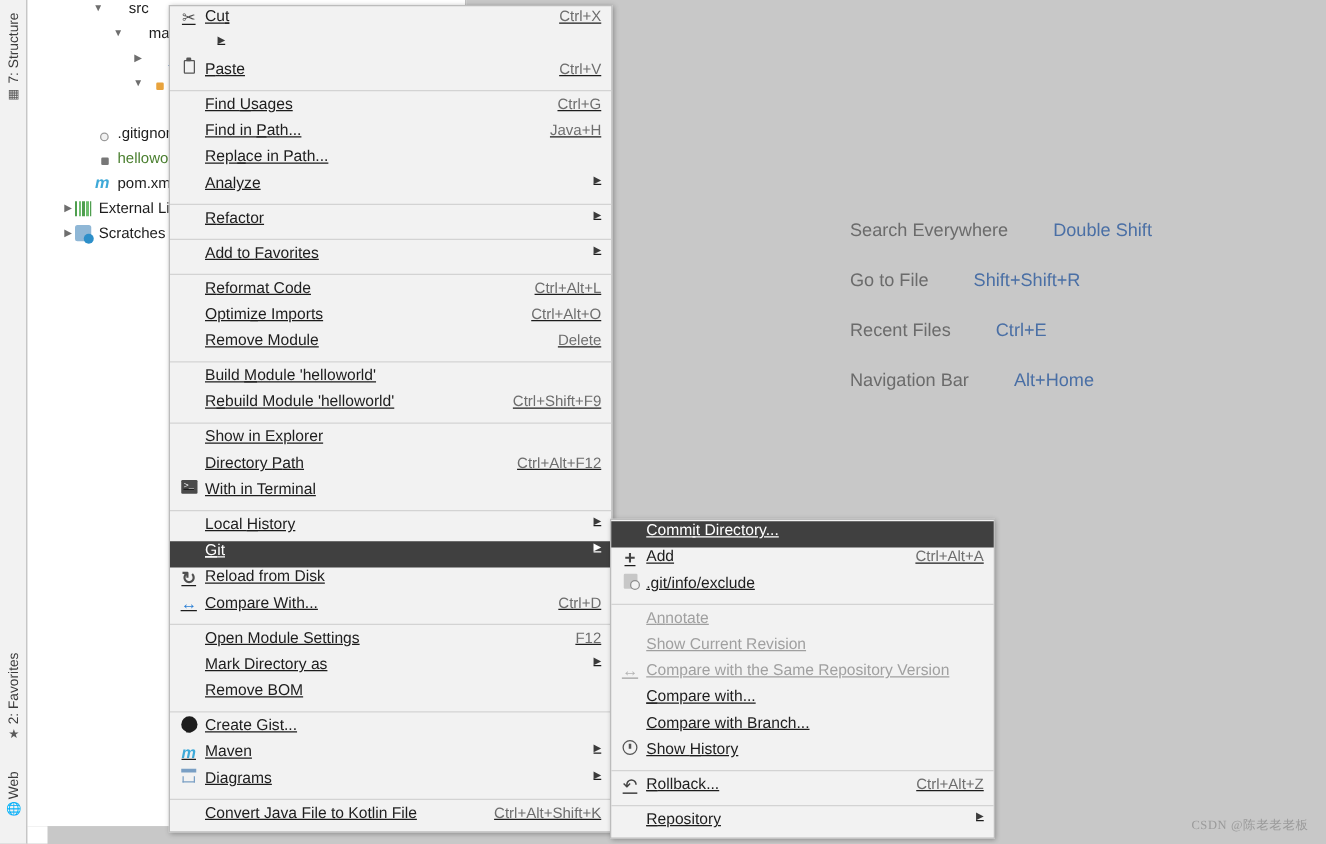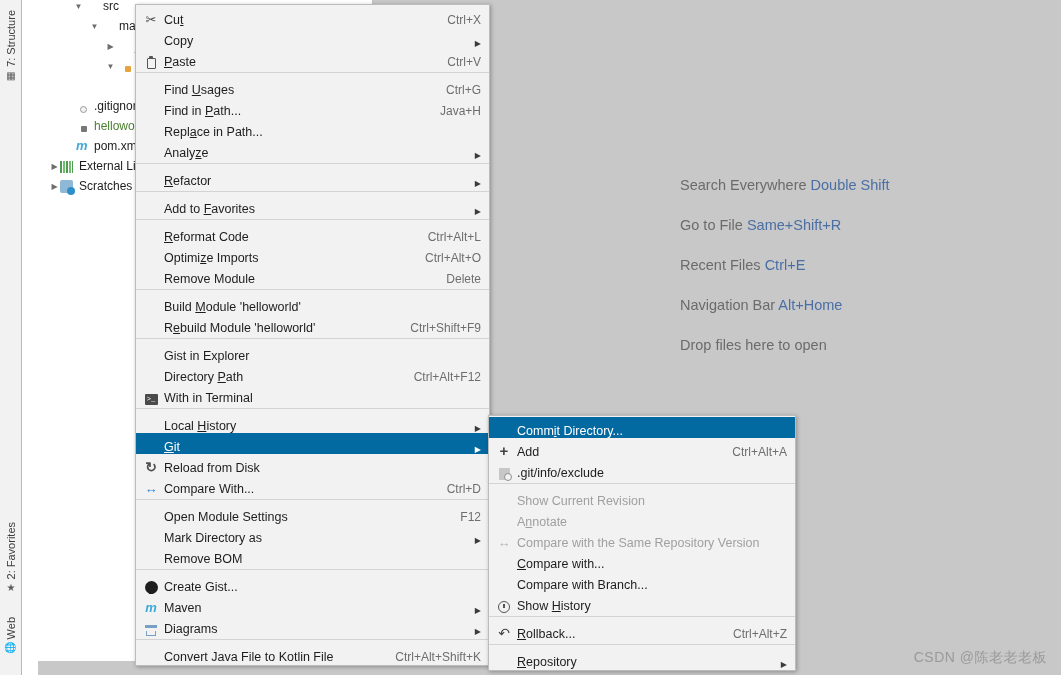--- a/index.html
+++ b/index.html
@@ -86,39 +86,40 @@
   .dot-green { display:inline-block; width:7px; height:7px; border-radius:50%;
                background:#62b562; margin-left:6px; }
   .tlabel.green { color:#4a7f2f; }
   .tlabel.blue-link { color:#2b63ad; }
 
   
   .hints {
     position: absolute; left: 680px; top: 165px; width: 370px;
     color: #6b6b6b; font-size: 14.5px; line-height: 40px;
   }
-  .hints .k { color: #4a6fa5; }
+  .hints .k { color: #4a6fa5; margin-left: 32px; }
 
   
   .menu {
     position: absolute; background: #f2f2f2;
     border: 1px solid #bcbcbc;
     box-shadow: 1px 1px 4px rgba(0,0,0,0.30);
     box-sizing: border-box; padding: 1px 0;
     font-size: 12.5px; color: #1d1d1d;
   }
   #context-menu { left: 135px; top: 4px; width: 355px; }
   #git-submenu  { left: 488px; top: 415px; width: 308px; }
 
   .mi {
-    position: relative; display: flex; align-items: flex-end;
+    position: relative; display: flex; align-items: flex-start;
     height: 21px; padding: 0 8px 0 6px; white-space: nowrap;
     cursor: default;
-  }
-  .mi.sel { background: #0369a1; color: #ffffff; }
+    text-decoration: underline;
+  }
+  .mi.sel { background: #404040; color: #ffffff; }
   .mi.disabled { color: #a0a0a0; }
   .mi .ico {
     width: 18px; flex: 0 0 auto; display: flex; align-items: center;
     justify-content: center; font-size: 12px; color: #4f4f4f;
   }
   .mi .txt { flex: 1 1 auto; padding-left: 4px; }
   .mi .txt u { text-decoration: underline; }
   .mi .accel { flex: 0 0 auto; color: #6e6e6e; font-size: 12px;
                padding-left: 26px; }
   .mi .arrow { flex: 0 0 auto; font-size: 8px; color: #3b3b3b;
@@ -180,22 +181,22 @@
   }
   .g-clock:after {
     content:""; position:absolute; left:4.4px; top:2px; width:1.3px; height:4px;
     background:#555;
   }
   .g-rollback:before { content: "\21B6"; font-size: 14px; color: #444; }
 
   
   .watermark {
     position: absolute; right: 14px; bottom: 8px;
-    font-size: 14px; color: #9a9a9a;
-    font-family: Liberation Sans, sans-serif;
+    font-size: 10px; color: #9a9a9a;
+    font-family: Liberation Serif, serif;
     letter-spacing: 0.5px;
   }
   
   .bottom-strip {
     position: absolute; left: 22px; top: 661px; width: 1039px; height: 14px;
     background: #c8c8c8;
   }
   .bottom-left-white {
     position: absolute; left: 22px; top: 661px; width: 16px; height: 14px;
     background: #ffffff;
@@ -284,44 +285,40 @@
   </div>
 
   <div class="bottom-strip"></div>
   <div class="bottom-left-white"></div>
 
   <div class="hints">
     <div>
       <span>Search Everywhere </span><span class="k">Double Shift</span>
     </div>
     <div>
-      <span>Go to File </span><span class="k">Same+Shift+R</span>
+      <span>Go to File </span><span class="k">Shift+Shift+R</span>
     </div>
     <div>
       <span>Recent Files </span><span class="k">Ctrl+E</span>
     </div>
     <div>
       <span>Navigation Bar </span><span class="k">Alt+Home</span>
     </div>
-    <div>
-      <span>Drop files here to open</span><span class="k"></span>
-    </div>
   </div>
 
   <div class="menu" id="context-menu">
       <div class="mi">
         <span class="ico">
           <span class="g-scissors"></span>
         </span>
         <span class="txt">Cu<u>t</u></span>
         <span class="accel">Ctrl+X</span>
       </div>
       <div class="mi">
         <span class="ico"></span>
-        <span class="txt">Copy</span>
         <span class="arrow">▶</span>
       </div>
       <div class="mi">
         <span class="ico">
           <span class="g-clipboard"></span>
         </span>
         <span class="txt"><u>P</u>aste</span>
         <span class="accel">Ctrl+V</span>
       </div>
       <div class="sep"></div>
@@ -378,21 +375,21 @@
         <span class="txt">Build <u>M</u>odule 'helloworld'</span>
       </div>
       <div class="mi">
         <span class="ico"></span>
         <span class="txt">R<u>e</u>build Module 'helloworld'</span>
         <span class="accel">Ctrl+Shift+F9</span>
       </div>
       <div class="sep"></div>
       <div class="mi">
         <span class="ico"></span>
-        <span class="txt">Gist in Explorer</span>
+        <span class="txt">Show in Explorer</span>
       </div>
       <div class="mi">
         <span class="ico"></span>
         <span class="txt">Directory <u>P</u>ath</span>
         <span class="accel">Ctrl+Alt+F12</span>
       </div>
       <div class="mi">
         <span class="ico">
           <span class="g-terminal">&gt;_</span>
         </span>
@@ -480,25 +477,25 @@
       </div>
       <div class="mi">
         <span class="ico">
           <span class="g-gitexclude"></span>
         </span>
         <span class="txt">.git/info/exclude</span>
       </div>
       <div class="sep"></div>
       <div class="mi disabled">
         <span class="ico"></span>
+        <span class="txt">A<u>n</u>notate</span>
+      </div>
+      <div class="mi disabled">
+        <span class="ico"></span>
         <span class="txt">Show Current Revision</span>
-      </div>
-      <div class="mi disabled">
-        <span class="ico"></span>
-        <span class="txt">A<u>n</u>notate</span>
       </div>
       <div class="mi disabled">
         <span class="ico">
           <span class="g-compare-grey"></span>
         </span>
         <span class="txt">Compare with the Same Repository Version</span>
       </div>
       <div class="mi">
         <span class="ico"></span>
         <span class="txt"><u>C</u>ompare with...</span>

